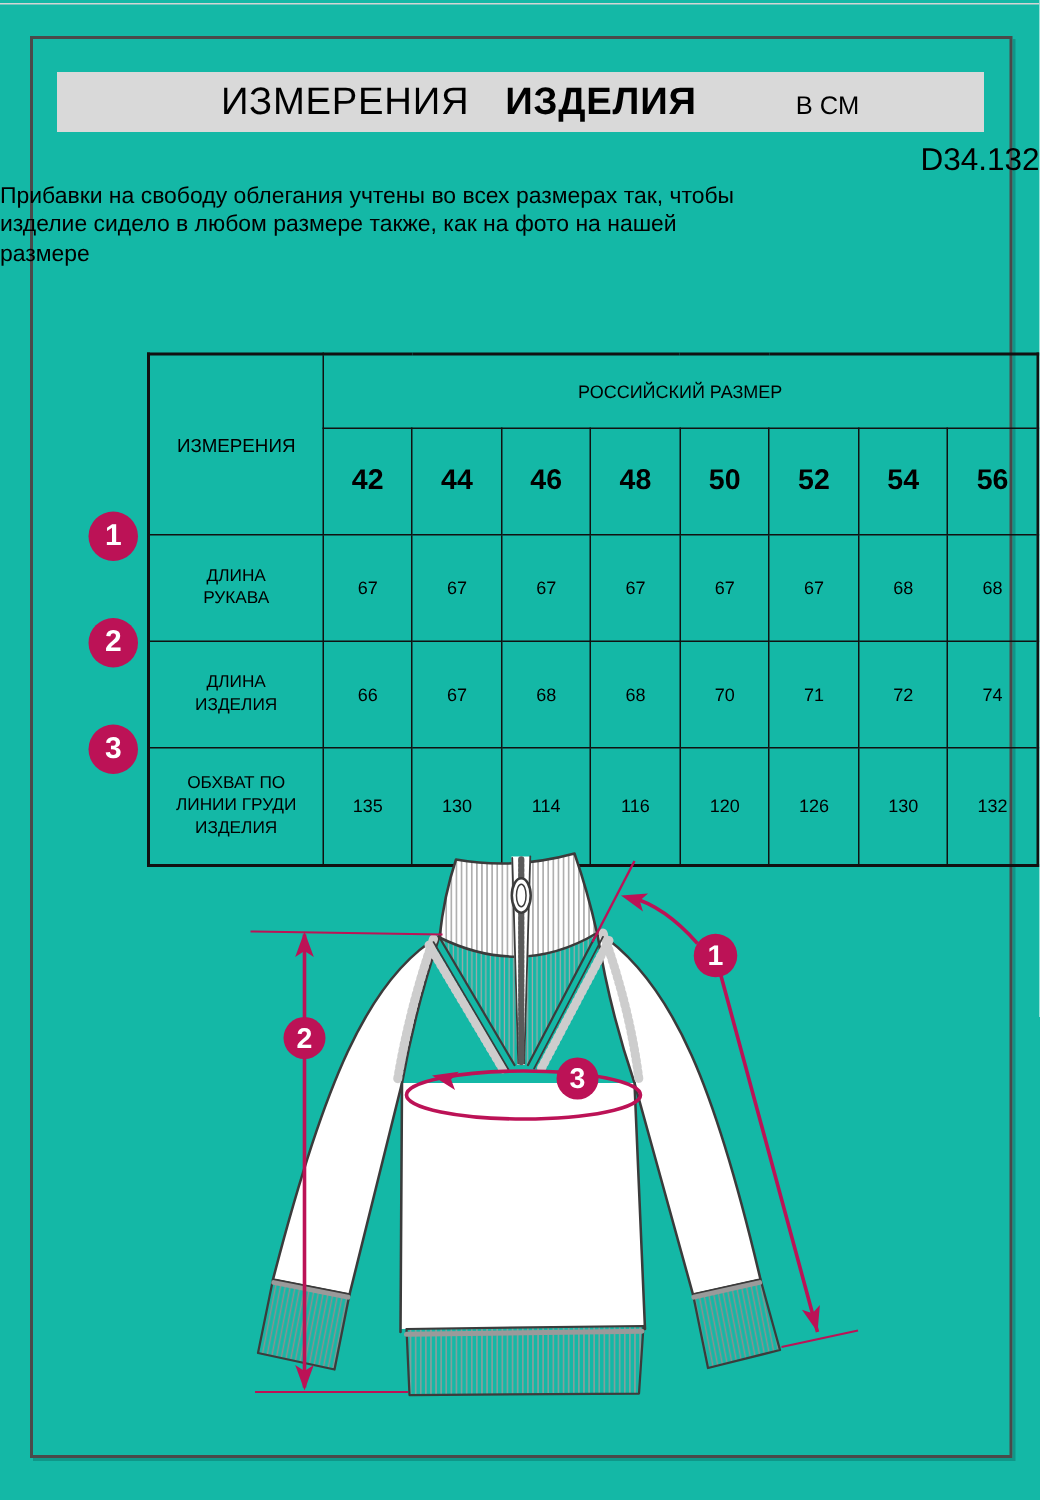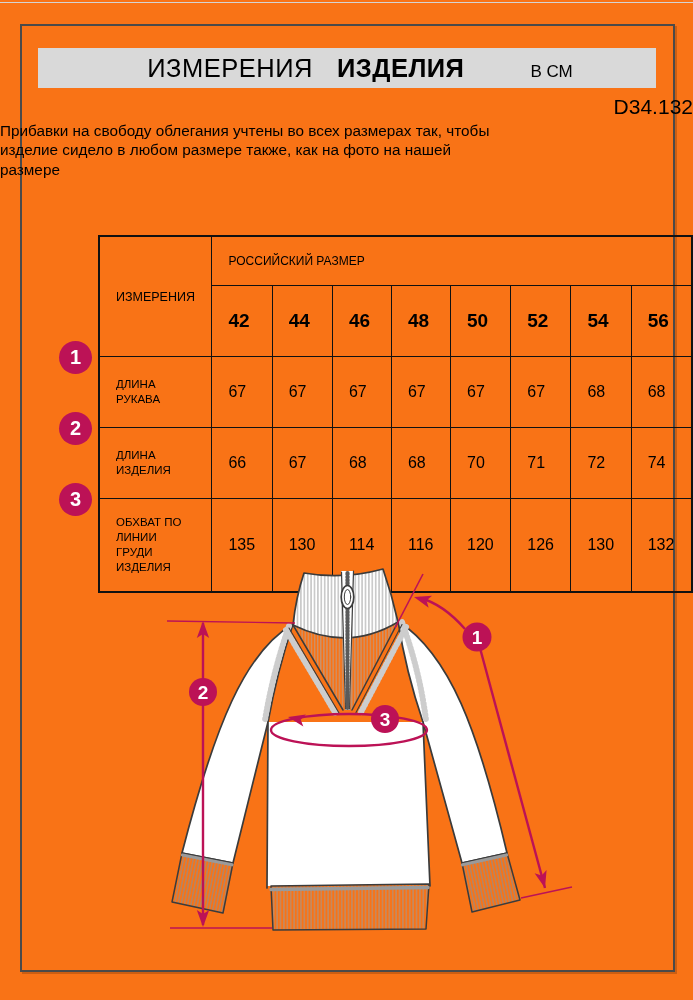--- a/index.html
+++ b/index.html
@@ -1,39 +1,39 @@
 <!DOCTYPE html>
 <html><head>
 <meta charset="utf-8">
 <style>
   html,body{margin:0;padding:0;background:#fff;}
-  .canvas{position:relative;width:693px;height:1000px;background:#f97316;
+  .canvas{position:relative;width:693px;height:1000px;background:#14b8a6;
           font-family:"Liberation Sans",sans-serif;color:#000;overflow:hidden;}
   .topline{position:absolute;top:2px;left:0;width:100%;height:1px;background:#d4d4d4;}
   .frame{position:absolute;left:20px;top:24px;width:655px;height:948px;
          border:2px solid #4a4a4a;box-sizing:border-box;box-shadow:2px 2px 0 rgba(0,0,0,.18);}
   .banner{position:absolute;left:38px;top:48px;width:618px;height:40px;background:#d9d9d9;
           display:flex;align-items:baseline;justify-content:center;padding-left:26px;box-sizing:border-box;padding-top:6px;}
   .t1{font-size:25.5px;letter-spacing:.5px;}
   .t2{font-size:25.5px;font-weight:bold;margin-left:24px;letter-spacing:.5px;}
   .t3{font-size:17px;margin-left:66px;}
   .model{position:absolute;top:95px;left:0;width:100%;text-align:right;font-size:21px;}
   .note{position:absolute;top:121px;left:0;width:100%;text-align:left;font-size:15.3px;line-height:1.26;}
   .note span{display:block;}
   table.meas{position:absolute;left:98px;top:235px;border-collapse:collapse;table-layout:fixed;
              border:2px solid #111;}
-  table.meas td{border:1px solid #111;text-align:left;vertical-align:middle;padding:16px;overflow:hidden;}
+  table.meas td{border:1px solid #111;text-align:center;vertical-align:middle;padding:16px;overflow:hidden;}
   td.corner{width:100px;font-size:12.5px;border-right:2px solid #111;border-bottom:2px solid #111;}
   td.ghdr{font-size:12px;height:16px;}
   td.size{width:50px;font-size:19px;font-weight:bold;border-bottom:2px solid #111;}
   tr.szrow{height:71px;}
   tr.datarow{height:71px;}
   td.rlabel{font-size:11.5px;line-height:1.3;}
   td.rlabel span{display:block;}
-  td.val{font-size:16px;}
+  td.val{font-size:12px;}
   .badge{position:absolute;left:59px;width:33px;height:33px;border-radius:50%;background:#bc1256;
          color:#fff;display:flex;align-items:center;justify-content:center;
          font-size:20px;font-weight:bold;}
   .b1{top:341px;} .b2{top:412px;} .b3{top:483px;}
   svg.diagram{position:absolute;left:0;top:0;}
   svg text{font-family:"Liberation Sans",sans-serif;}
 </style>
 </head>
 <body>
 

